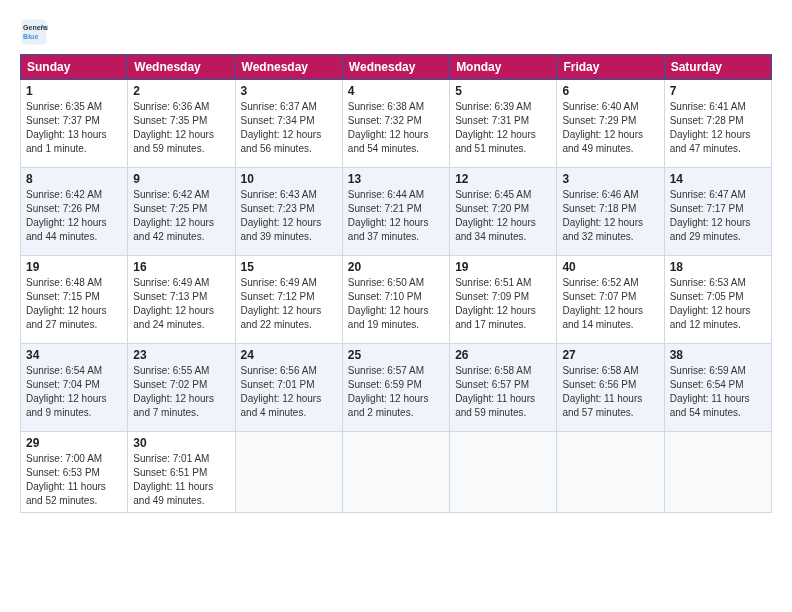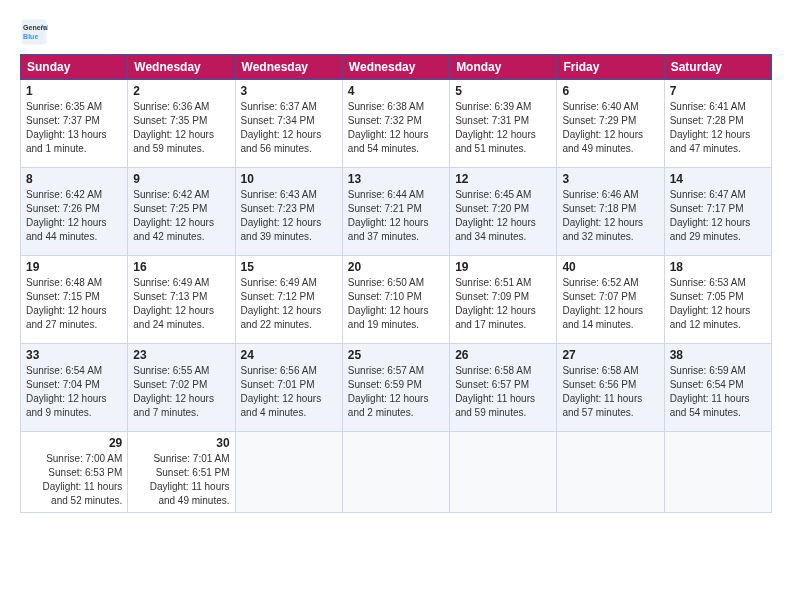--- a/index.html
+++ b/index.html
@@ -87,21 +87,20 @@
     .day-info {
       font-size: 10px;
       color: #333;
       line-height: 1.4;
     }
     .empty-cell {
       background: #f8f9fb !important;
     }
     .last-row td {
       height: 72px;
-      text-align: right;
     }
   </style>
 </head>
 <body>
 
 <div class="container">
   <div class="header-row">
     <div class="logo">
       <svg class="logo-icon" viewBox="0 0 36 36">
         <rect x="2" y="2" width="32" height="32" rx="4" fill="#e8f0f8"></rect>
@@ -220,21 +219,21 @@
             <span class="day-num">40</span>
             <div class="day-info">Sunrise: 6:52 AM<br>Sunset: 7:07 PM<br>Daylight: 12 hours<br>and 14 minutes.</div>
           </td>
           <td>
             <span class="day-num">18</span>
             <div class="day-info">Sunrise: 6:53 AM<br>Sunset: 7:05 PM<br>Daylight: 12 hours<br>and 12 minutes.</div>
           </td>
         </tr>
         <tr>
           <td>
-            <span class="day-num">33</span>
+            <span class="day-num">34</span>
             <div class="day-info">Sunrise: 6:54 AM<br>Sunset: 7:04 PM<br>Daylight: 12 hours<br>and 9 minutes.</div>
           </td>
           <td>
             <span class="day-num">23</span>
             <div class="day-info">Sunrise: 6:55 AM<br>Sunset: 7:02 PM<br>Daylight: 12 hours<br>and 7 minutes.</div>
           </td>
           <td>
             <span class="day-num">24</span>
             <div class="day-info">Sunrise: 6:56 AM<br>Sunset: 7:01 PM<br>Daylight: 12 hours<br>and 4 minutes.</div>
           </td>

